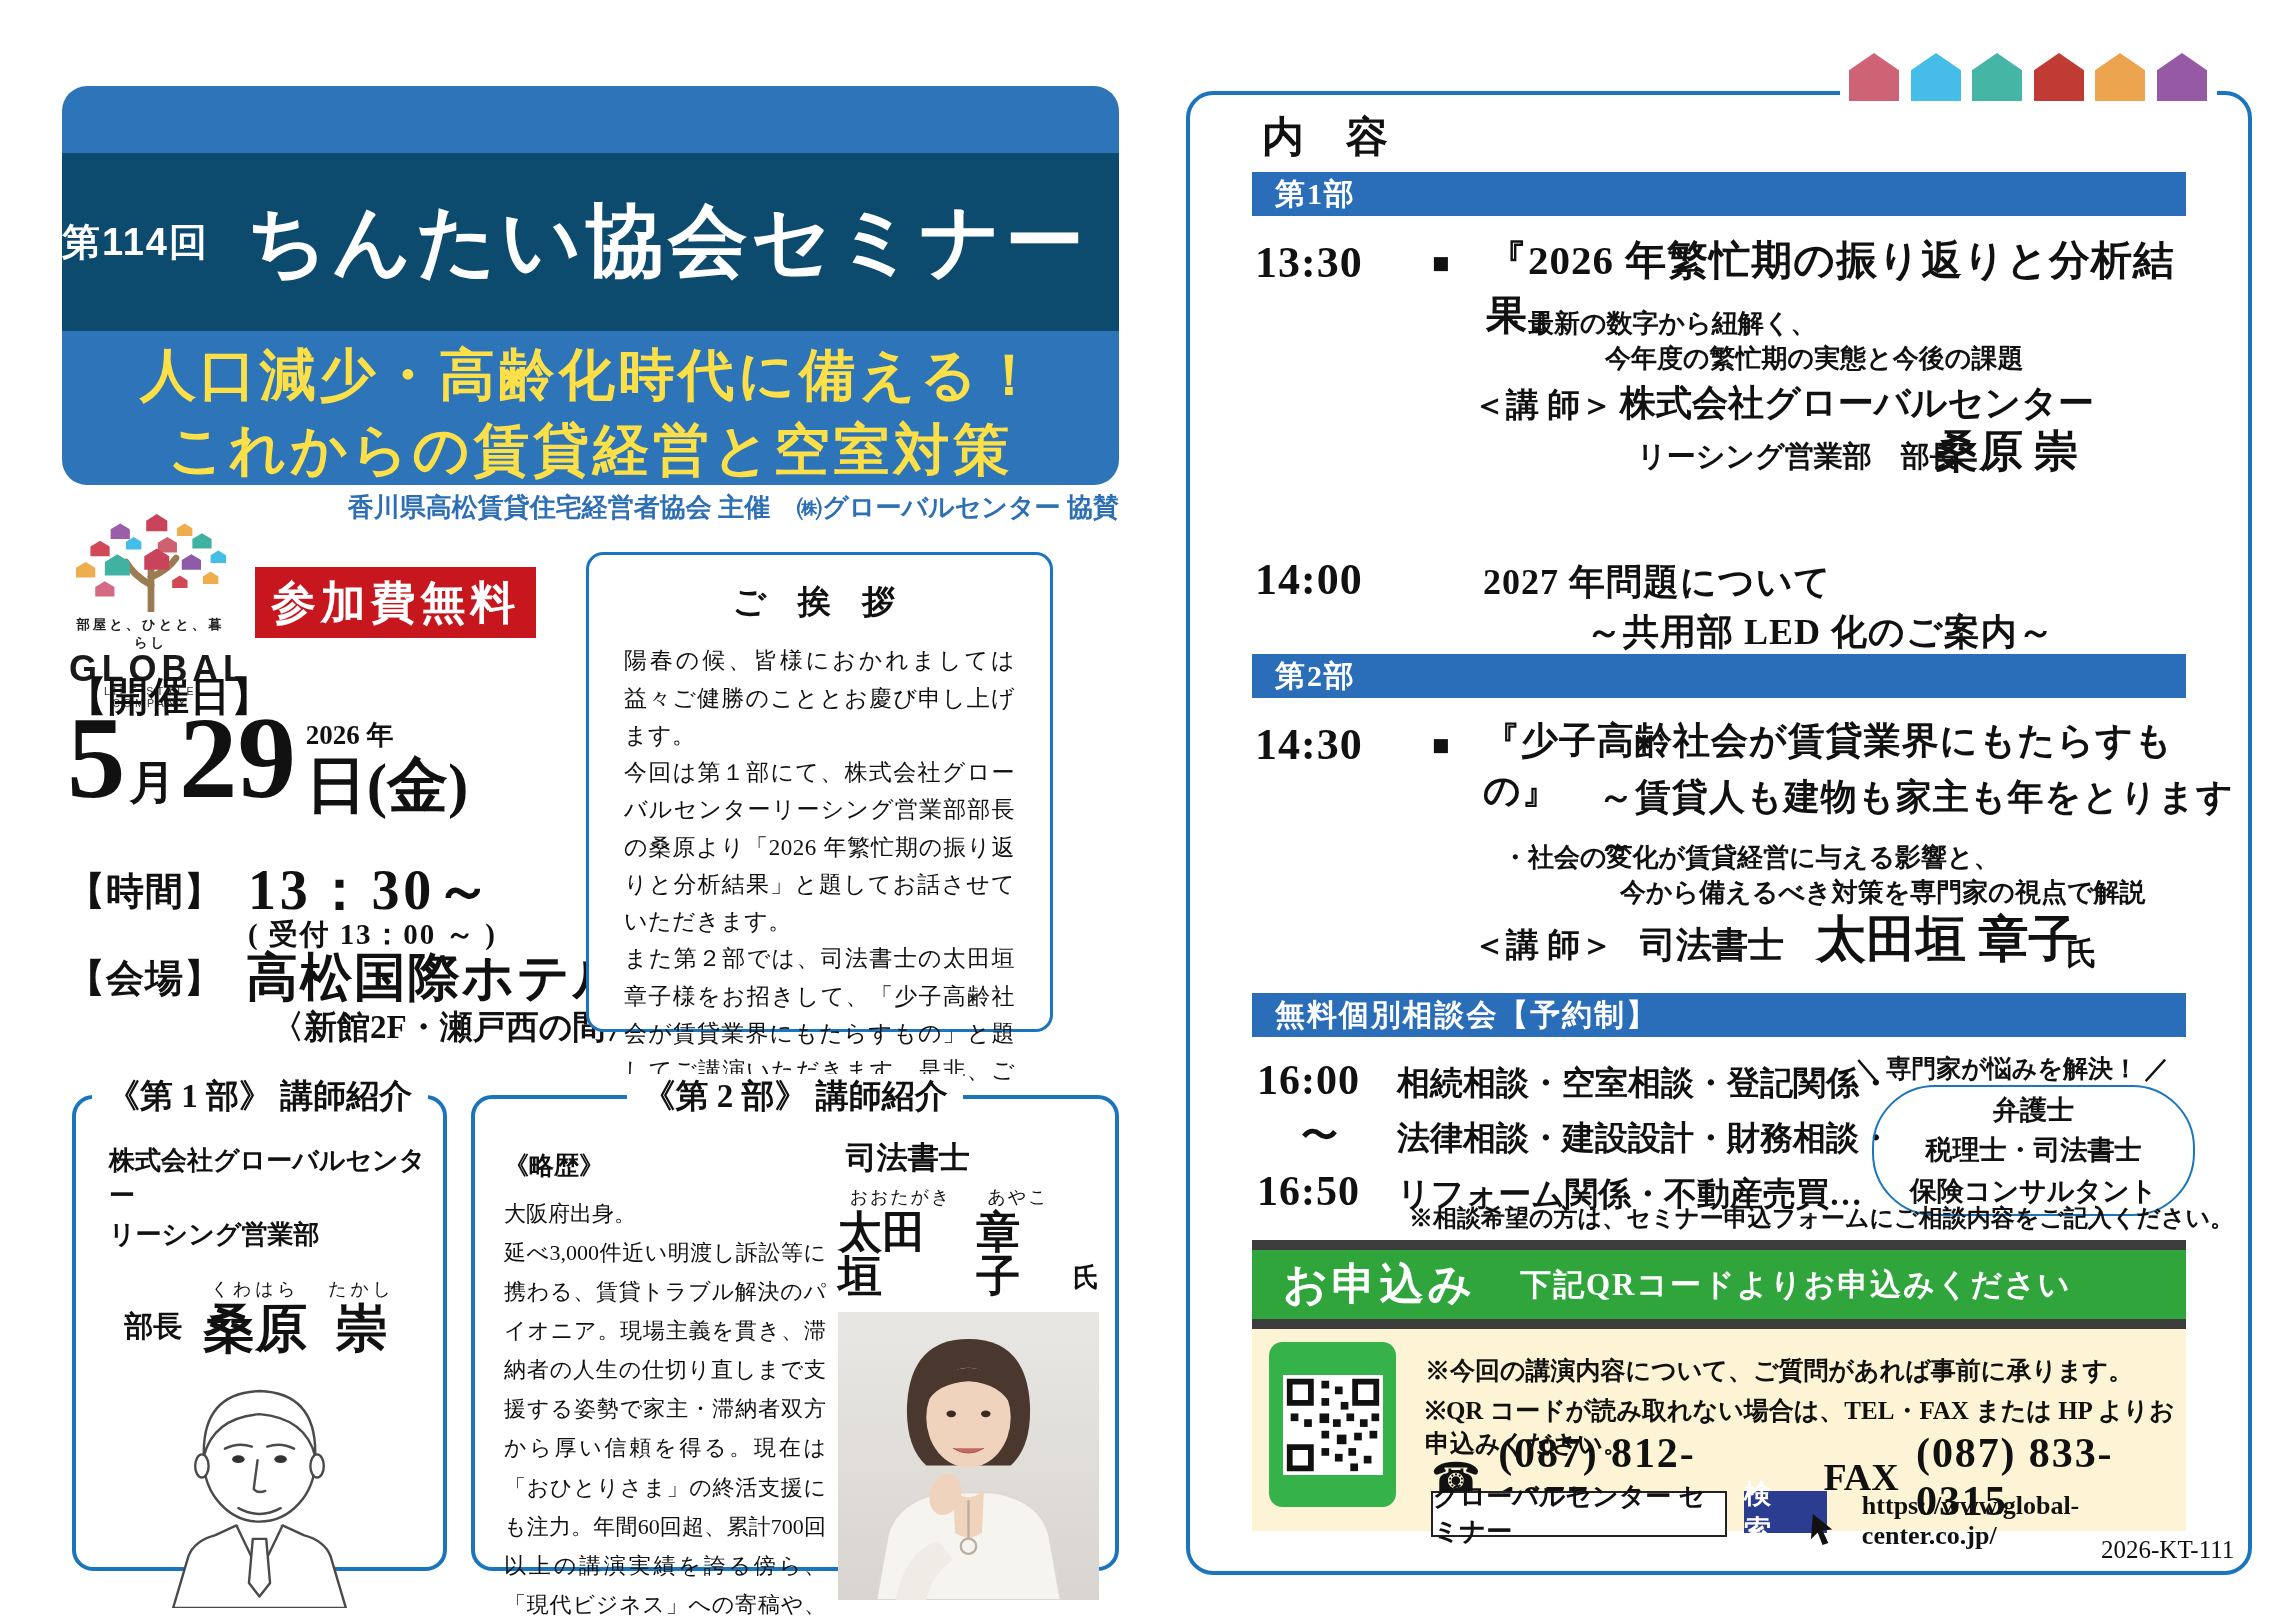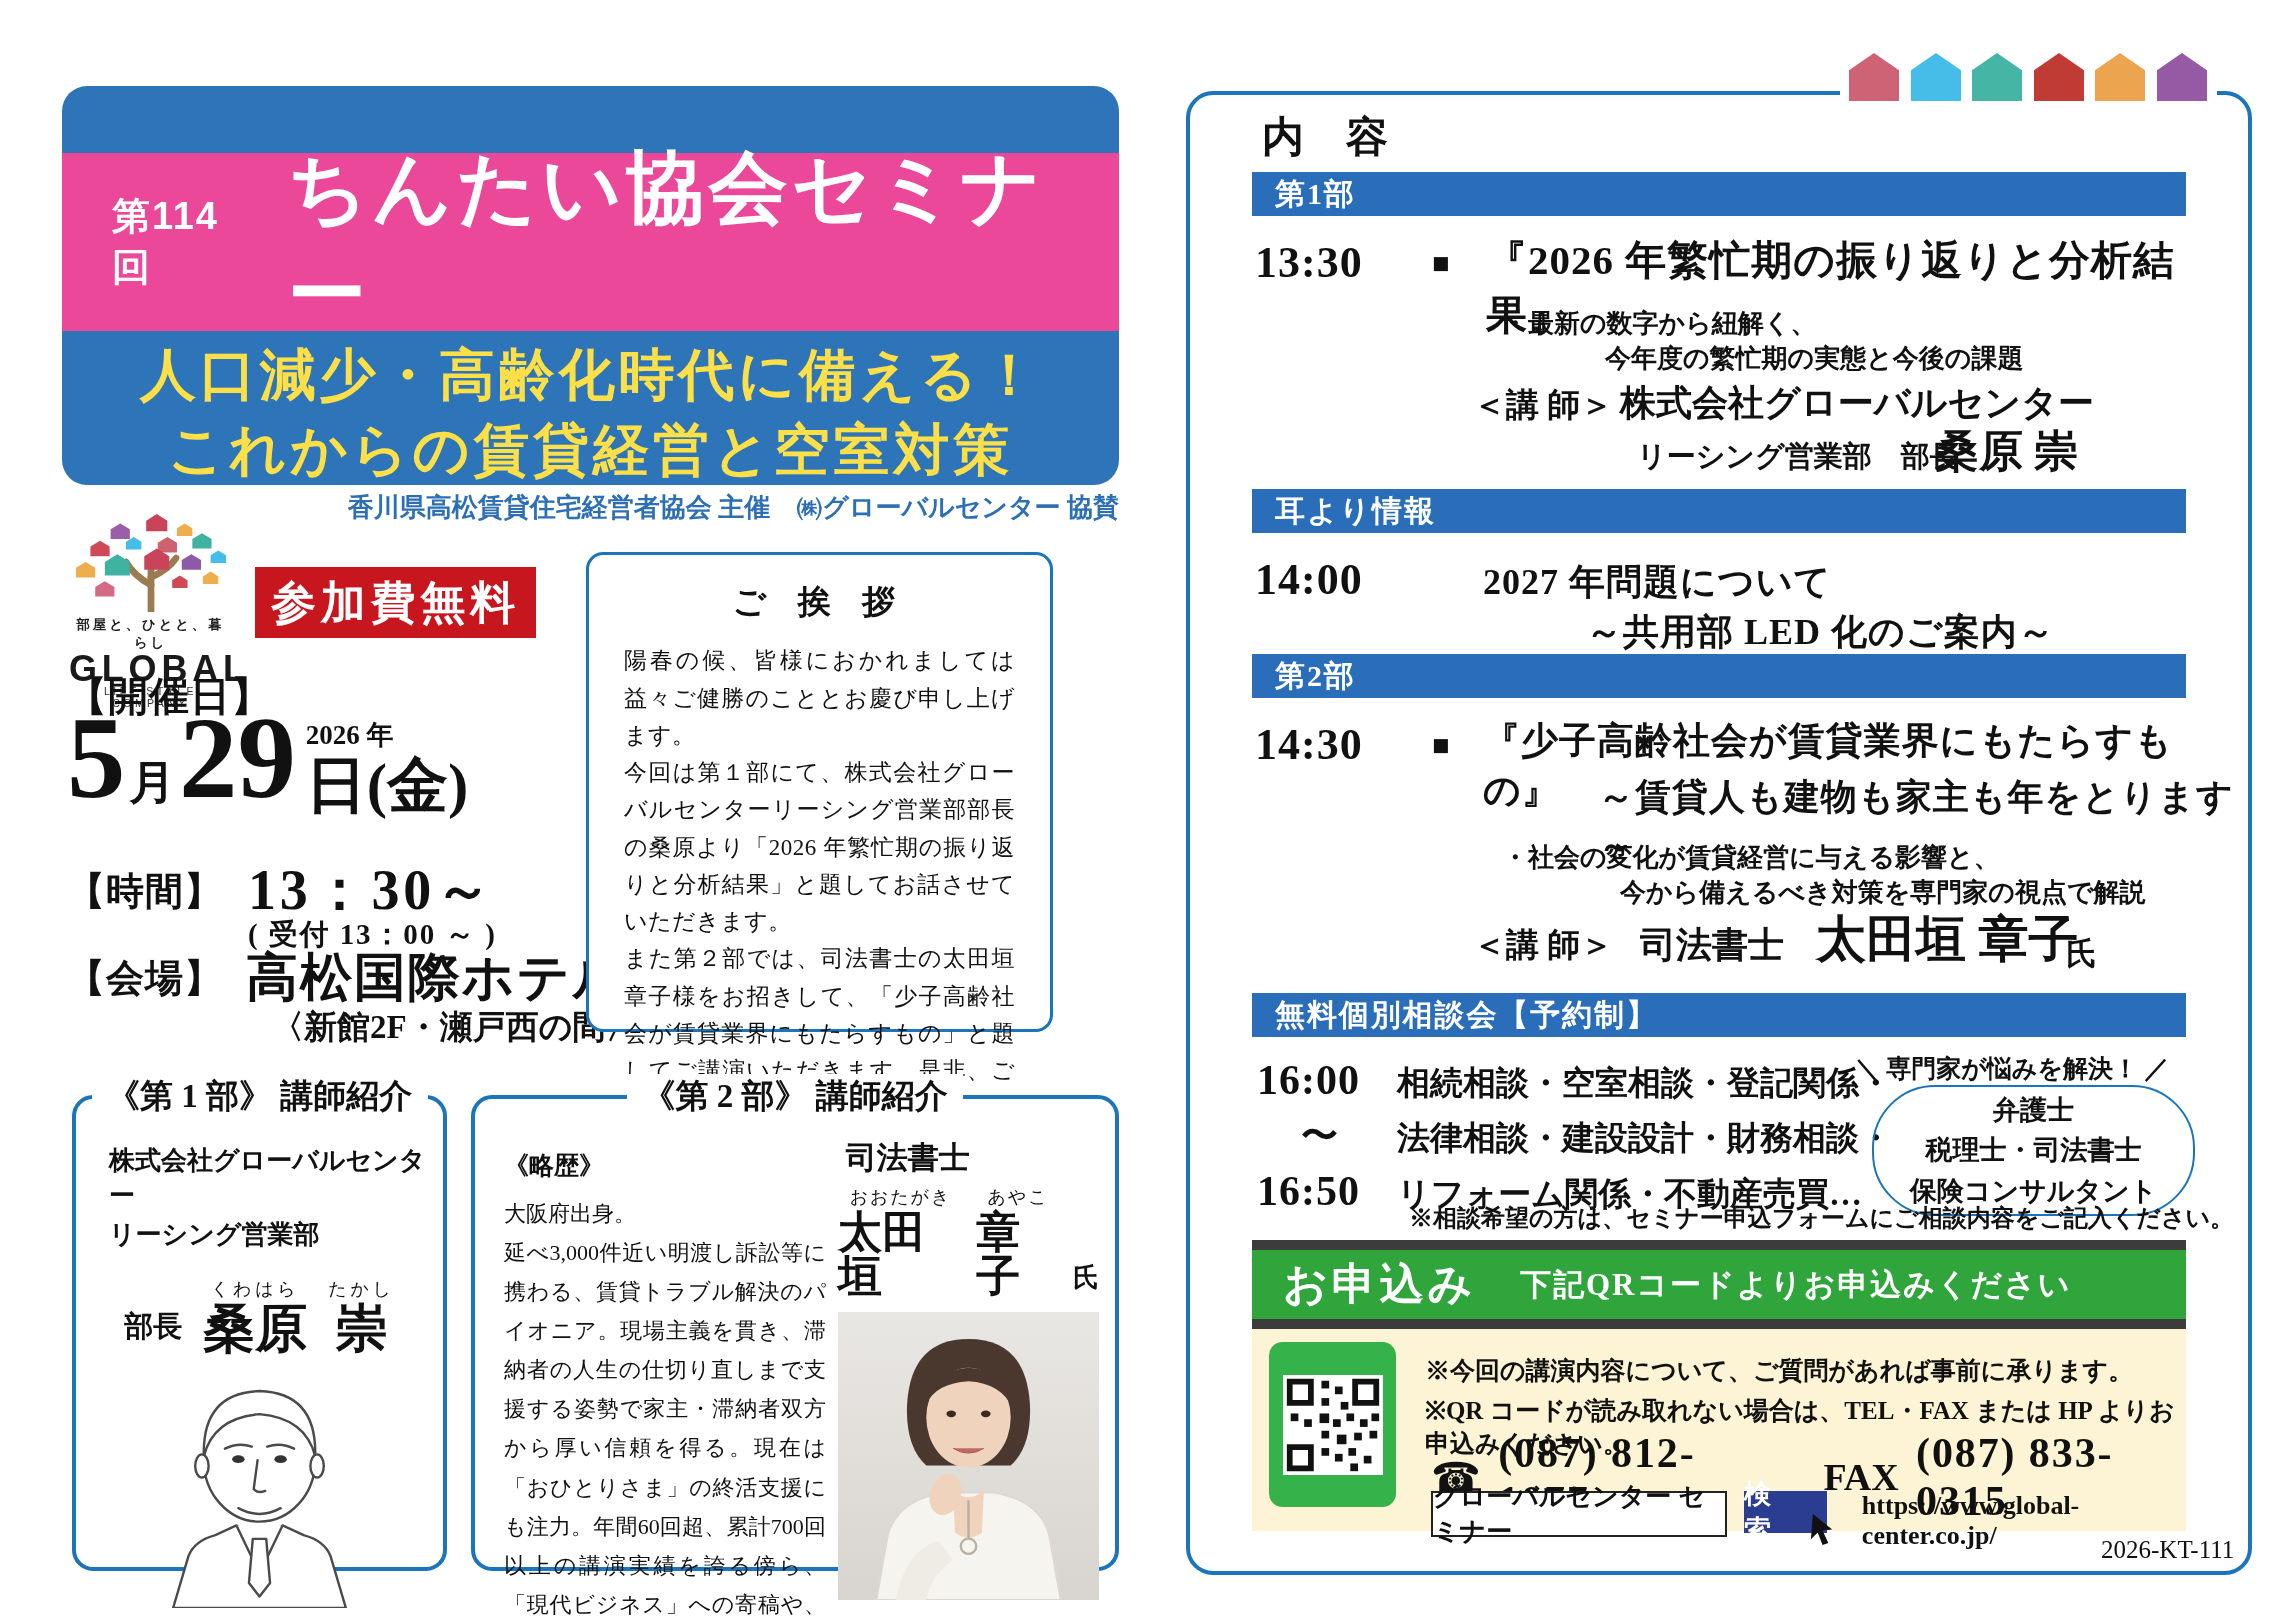--- a/index.html
+++ b/index.html
@@ -4,21 +4,21 @@
 <style>
   html,body{margin:0;padding:0;background:#fff;}
   .page{position:relative;width:2288px;height:1618px;background:#ffffff;overflow:hidden;
         font-family:"Liberation Serif","DejaVu Serif",serif;color:#111;}
   .abs{position:absolute;}
   .gothic{font-family:"Liberation Sans","DejaVu Sans",sans-serif;}
   .bold{font-weight:bold;}
 
   
   .header-box{left:62px;top:86px;width:1057px;height:399px;background:#2e74b8;border-radius:25px;}
-  .header-band{left:0;top:67px;width:100%;height:178px;background:#ec4899;display:flex;align-items:center;padding-left:50px;box-sizing:border-box;gap:30px;}
+  .header-band{left:0;top:67px;width:100%;height:178px;background:#0c4a6e;display:flex;align-items:center;box-sizing:border-box;gap:38px;}
   .round-label{font-size:38px;font-weight:bold;color:#fff;letter-spacing:1.9px;}
   .header-title{font-size:79px;font-weight:bold;color:#fff;letter-spacing:3.8px;}
   .header-sub{left:0;top:252px;width:100%;text-align:center;color:#fde047;font-weight:bold;font-size:56px;line-height:75px;letter-spacing:3.8px;}
   .organizer{left:62px;top:490px;width:1057px;text-align:right;color:#2d6fb4;font-weight:bold;font-size:26px;}
 
   
   .logo{left:69px;top:512px;width:163px;height:159px;text-align:center;}
   .logo-tag{font-size:13.4px;font-weight:bold;letter-spacing:2.9px;color:#222;}
   .logo-name{font-size:36px;font-weight:900;letter-spacing:4.8px;color:#1a1a1a;line-height:33px;}
   .logo-sub{font-size:10.6px;letter-spacing:3.4px;color:#333;}
@@ -243,21 +243,20 @@
     <div class="abs time" style="left:65px;top:142px;">13:30</div>
     <div class="abs marker" style="left:242px;top:152px;">■</div>
     <div class="abs item-title" style="left:296px;top:138px;font-size:41px;">『2026 年繁忙期の振り返りと分析結果』</div>
     <div class="abs note" style="left:312px;top:211px;">・最新の数字から紐解く、</div>
     <div class="abs note" style="left:415px;top:246px;">今年度の繁忙期の実態と今後の課題</div>
     <div class="abs lect-label" style="left:283px;top:288px;">＜講 師＞</div>
     <div class="abs bold" style="left:430px;top:284px;font-size:36px;">株式会社グローバルセンター</div>
     <div class="abs bold" style="left:447px;top:342px;font-size:29px;">リーシング営業部　部長</div>
     <div class="abs bold" style="left:745px;top:327px;font-size:44px;">桑原 崇</div>
 
-    <div class="abs bar" style="top:394px;">耳より情報</div>
     <div class="abs time" style="left:65px;top:459px;">14:00</div>
     <div class="abs item-title" style="left:293px;top:463px;font-size:36px;">2027 年問題について</div>
     <div class="abs item-title" style="left:396px;top:513px;font-size:36px;">～共用部 LED 化のご案内～</div>
 
     <div class="abs bar" style="top:559px;">第2部</div>
     <div class="abs time" style="left:65px;top:624px;">14:30</div>
     <div class="abs marker" style="left:242px;top:634px;">■</div>
     <div class="abs item-title" style="left:293px;top:621px;font-size:37px;">『少子高齢社会が賃貸業界にもたらすもの』</div>
     <div class="abs item-title" style="left:408px;top:678px;font-size:36px;">～賃貸人も建物も家主も年をとります～</div>
     <div class="abs note" style="left:312px;top:745px;">・社会の変化が賃貸経営に与える影響と、</div>

